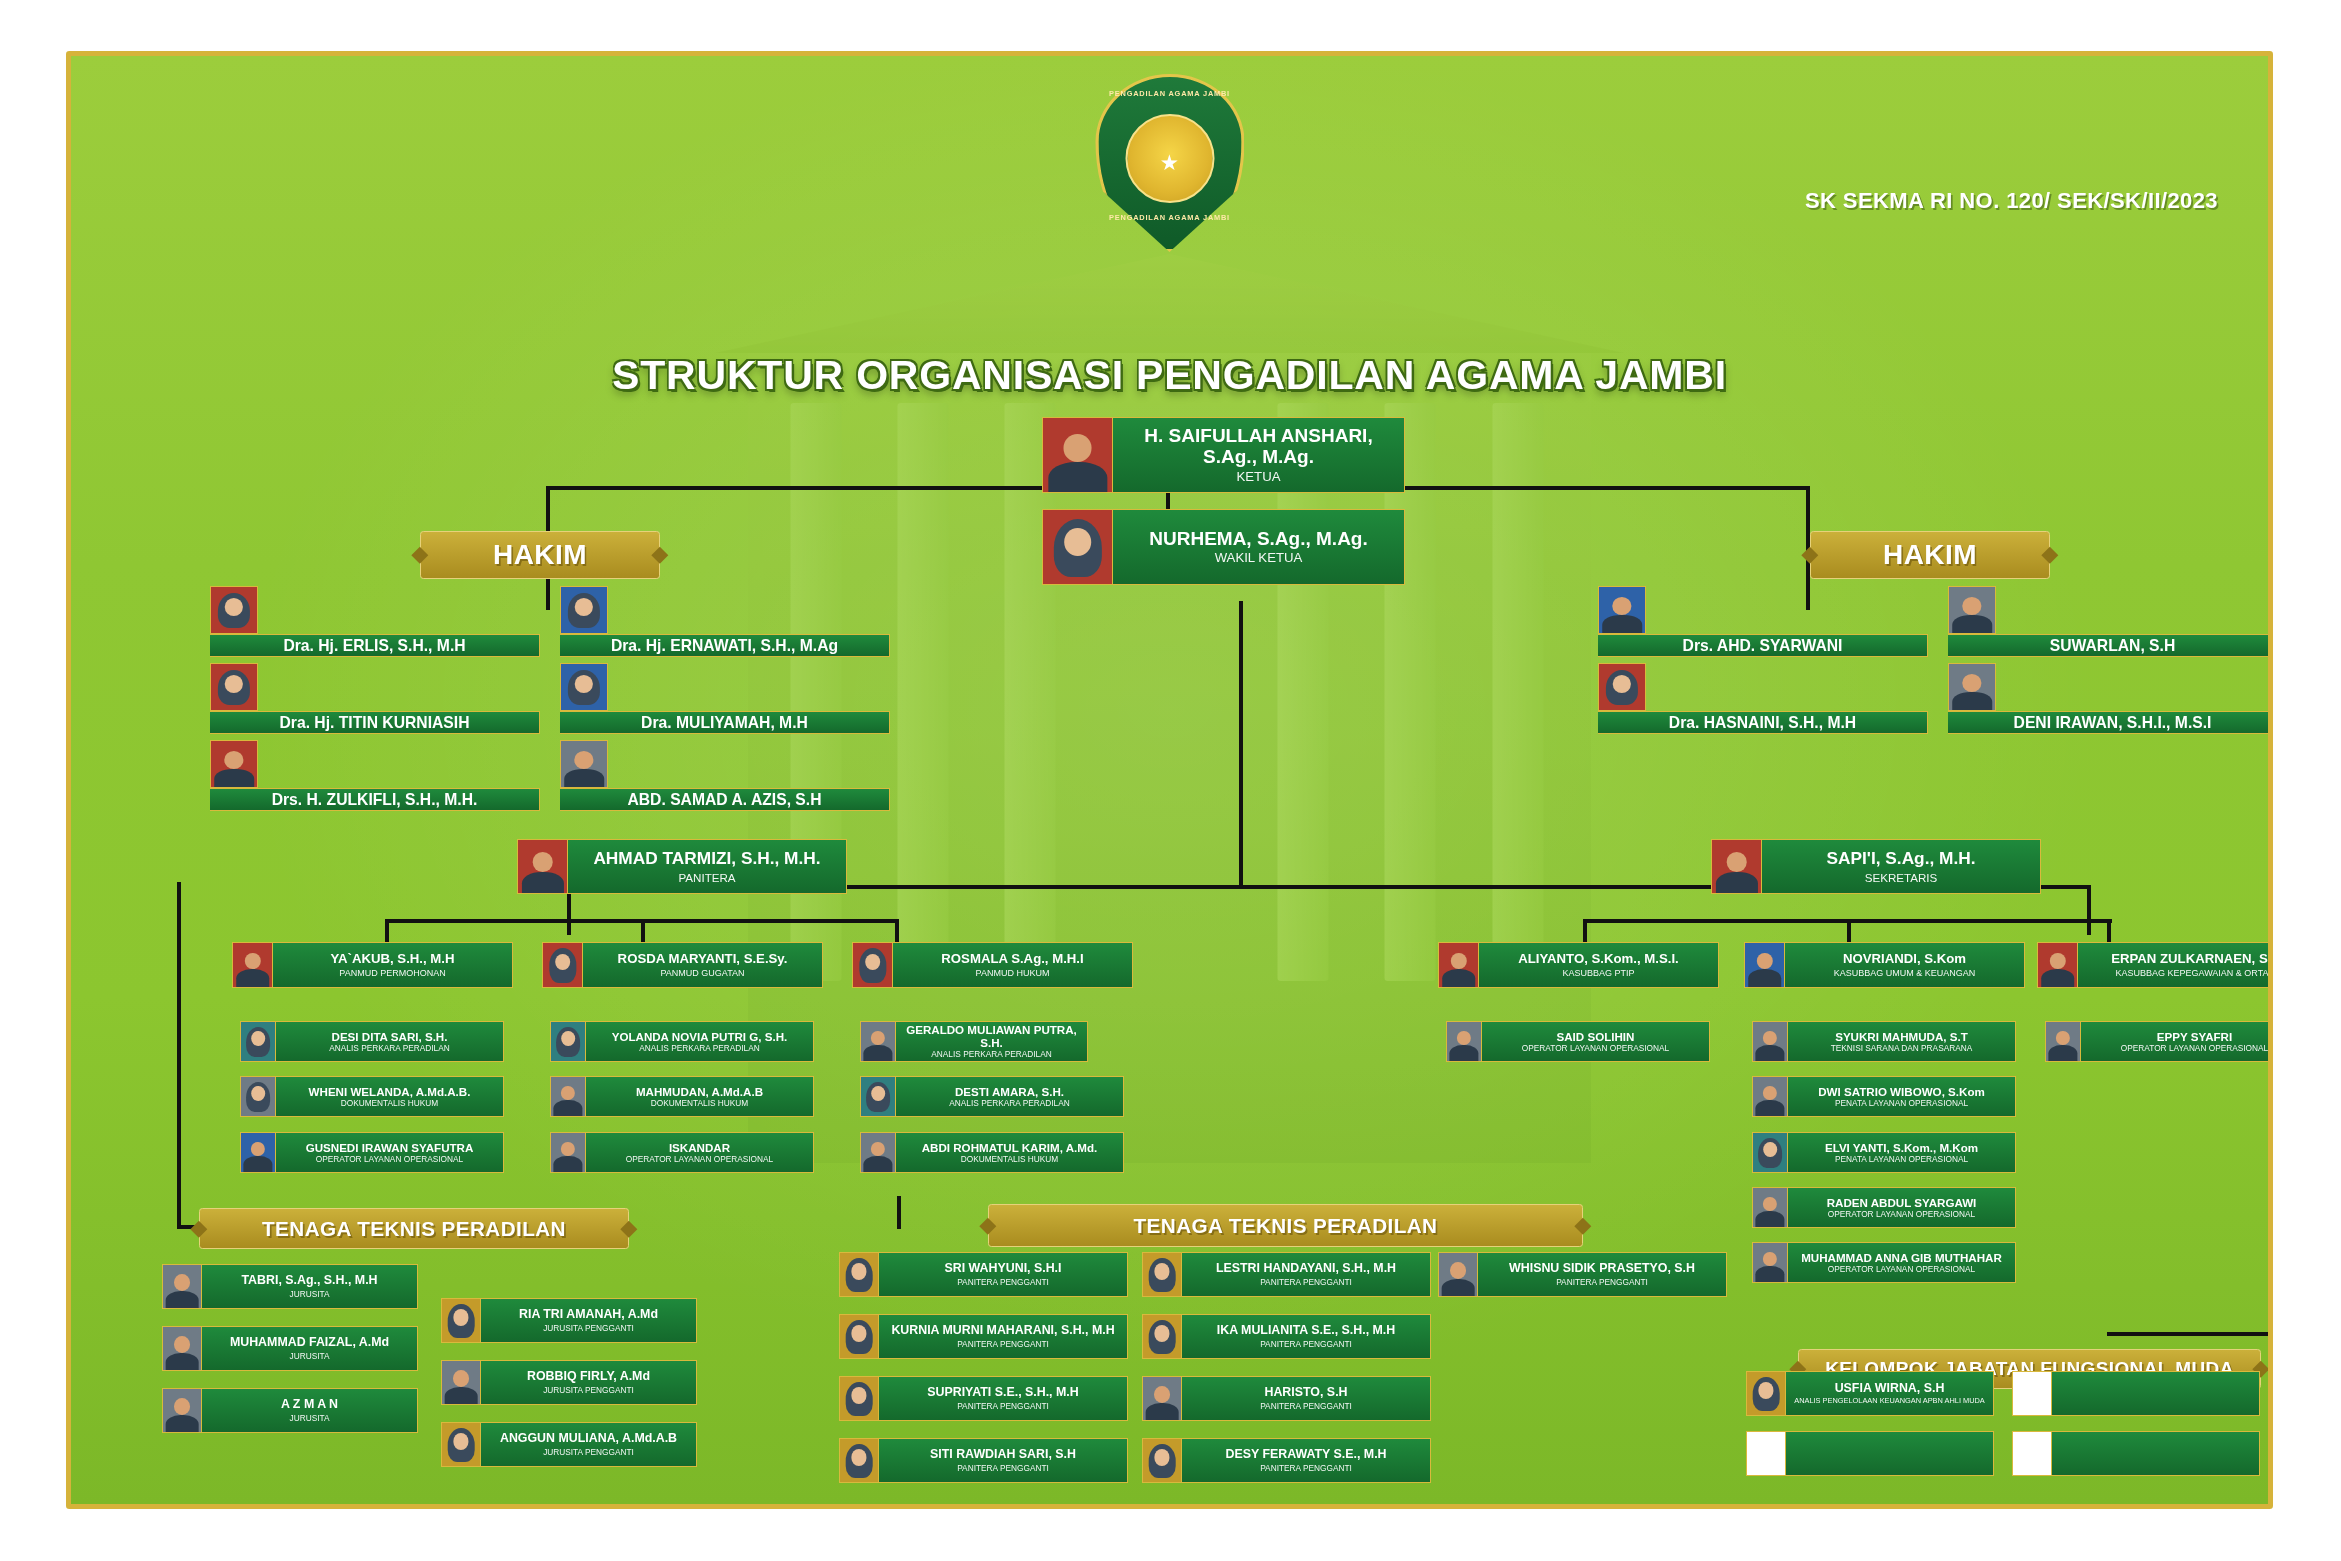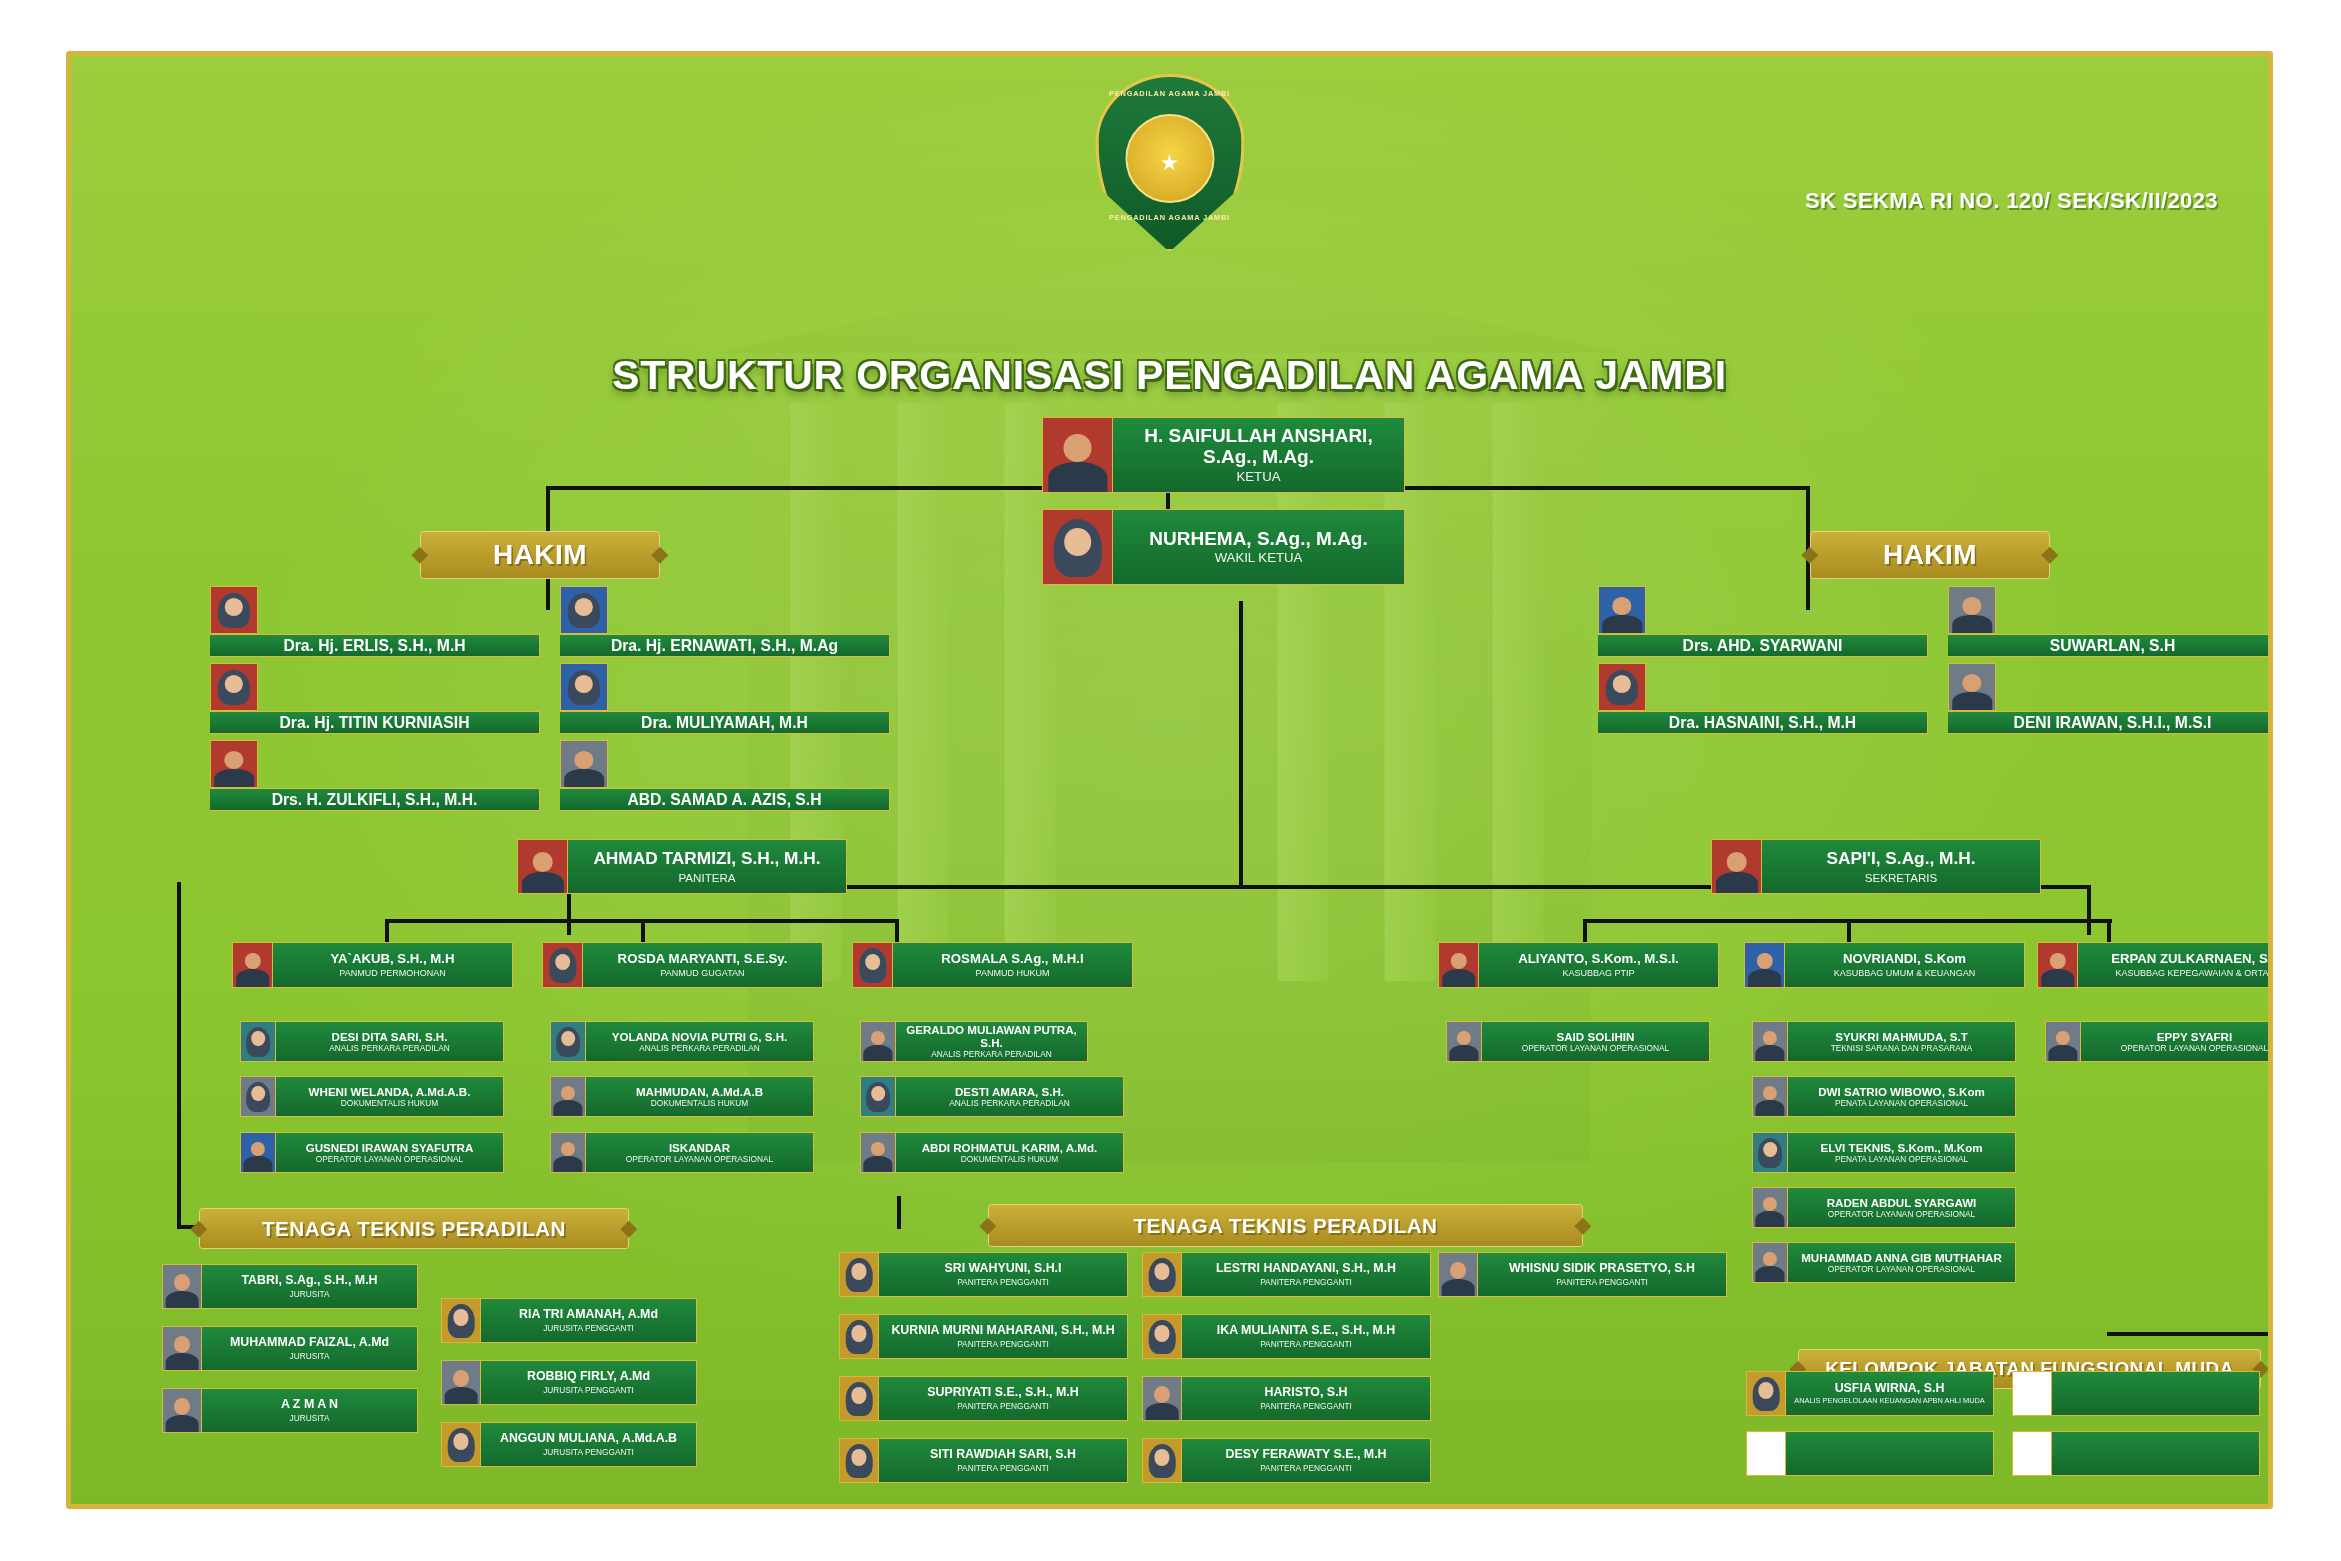--- a/index.html
+++ b/index.html
@@ -619,21 +619,21 @@
           <div class="nm">DWI SATRIO WIBOWO, S.Kom</div>
           <div class="ps">PENATA LAYANAN OPERASIONAL</div>
         </div>
     </div>
     <div class="node n-small" style="left:1681px; top:1076px; width:264px;">
       <div class="photo bg-teal f">
           <div class="veil"></div>
           <div class="face"></div>
         </div>
       <div class="label">
-          <div class="nm">ELVI TEKNIS, S.Kom., M.Kom</div>
+          <div class="nm">ELVI YANTI, S.Kom., M.Kom</div>
           <div class="ps">PENATA LAYANAN OPERASIONAL</div>
         </div>
     </div>
     <div class="node n-small" style="left:1681px; top:1131px; width:264px;">
       <div class="photo bg-grey">
           <div class="head"></div>
           <div class="body"></div>
         </div>
       <div class="label">
           <div class="nm">RADEN ABDUL SYARGAWI</div>

